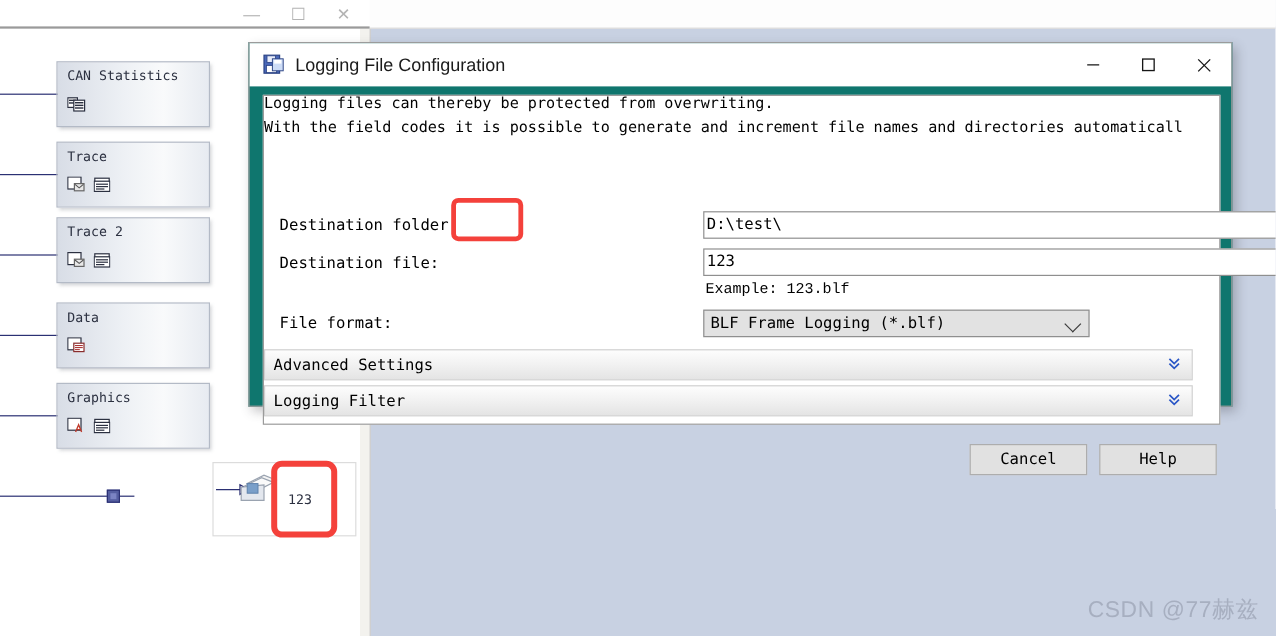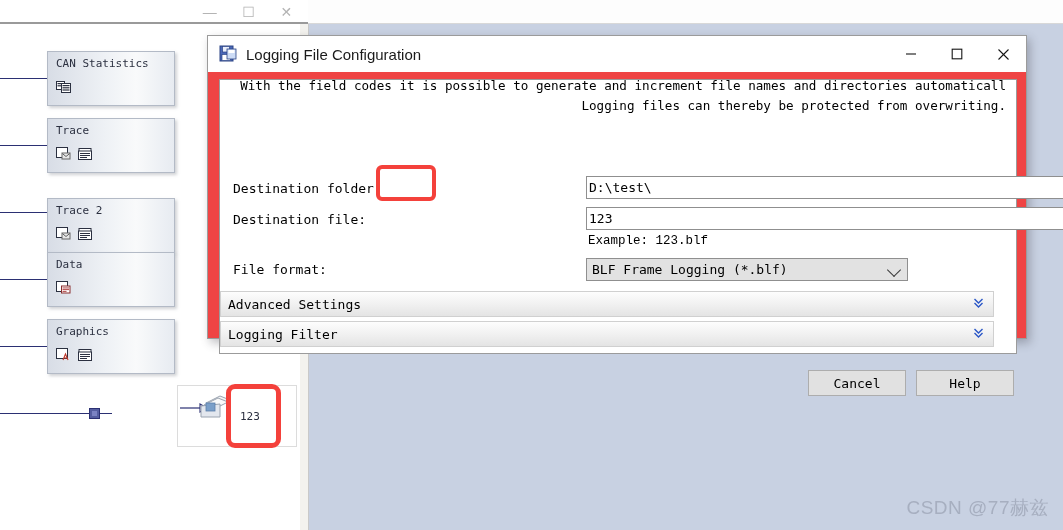--- a/index.html
+++ b/index.html
@@ -119,25 +119,24 @@
     box-sizing: border-box;
     pointer-events: none;
   }
   .red-box.rb-node { left: 226px; top: 384px; width: 55px; height: 64px; }
   .red-box.rb-field { left: 376px; top: 165px; width: 60px; height: 36px; border-width: 4px; border-radius: 6px; }
 
   
   .dialog {
     position: absolute; left: 207px; top: 35px;
     width: 820px; height: 304px;
-    background: #ef4444;
+    background: #0f766e;
     border: 1px solid #9b9b9b;
     box-shadow: 3px 4px 9px rgba(60,60,70,0.33);
     box-sizing: border-box;
-    text-align: right;
   }
   .dlg-titlebar {
     position: absolute; left: 0; top: 0;
     width: 100%; height: 36px;
     background: #ffffff;
     display: flex; align-items: center;
   }
   .dlg-icon { margin-left: 11px; width: 18px; height: 18px; }
   .dlg-title {
     margin-left: 9px;
@@ -327,21 +326,21 @@
       <svg width="14" height="14" viewBox="0 0 14 14">
         <rect x="1" y="1.5" width="12" height="3" fill="#fff" stroke="#2b3040"></rect>
         <rect x="0.5" y="4" width="13" height="8.5" fill="#fff" stroke="#2b3040"></rect>
         <rect x="2" y="6" width="10" height="1" fill="#2b3040"></rect>
         <rect x="2" y="8" width="10" height="1" fill="#2b3040"></rect>
         <rect x="2" y="10" width="7" height="1" fill="#2b3040"></rect>
       </svg>
     </div>
   </div>
 
-  <div class="mblock" style="left:47px; top:198px;">
+  <div class="mblock" style="left:47px; top:181px;">
     <div class="mb-title">Trace 2</div>
     <div class="mb-icons">
       <svg width="16" height="14" viewBox="0 0 16 14">
         <rect x="0.5" y="0.5" width="11" height="10" fill="#fff" stroke="#2b3040"></rect>
         <rect x="6" y="6" width="8" height="6" fill="#e8e8e8" stroke="#666"></rect>
         <path d="M6.5 6.7 L10 9.5 L13.5 6.7" fill="none" stroke="#555" stroke-width="0.9"></path>
       </svg>
       <svg width="14" height="14" viewBox="0 0 14 14">
         <rect x="1" y="1.5" width="12" height="3" fill="#fff" stroke="#2b3040"></rect>
         <rect x="0.5" y="4" width="13" height="8.5" fill="#fff" stroke="#2b3040"></rect>
@@ -426,22 +425,22 @@
             <line x1="1.5" y1="1.5" x2="11.5" y2="11.5" stroke="#161616" stroke-width="1.1"></line>
             <line x1="11.5" y1="1.5" x2="1.5" y2="11.5" stroke="#161616" stroke-width="1.1"></line>
           </svg>
         </div>
       </div>
     </div>
 
     <div class="dlg-body"></div>
 
     <div class="desc">
+      <div>Logging files can thereby be protected from overwriting.</div>
       <div>With the field codes it is possible to generate and increment file names and directories automaticall</div>
-      <div>Logging files can thereby be protected from overwriting.</div>
     </div>
 
     <span class="lbl lbl-dest-folder">Destination folder</span>
     <div class="txtinput in-dest-folder" placeholder="">D:\test\</div>
 
     <span class="lbl lbl-dest-file">Destination file:</span>
     <div class="txtinput in-dest-file" placeholder="">123</div>
 
     <span class="example-note">Example: 123.blf</span>
 

